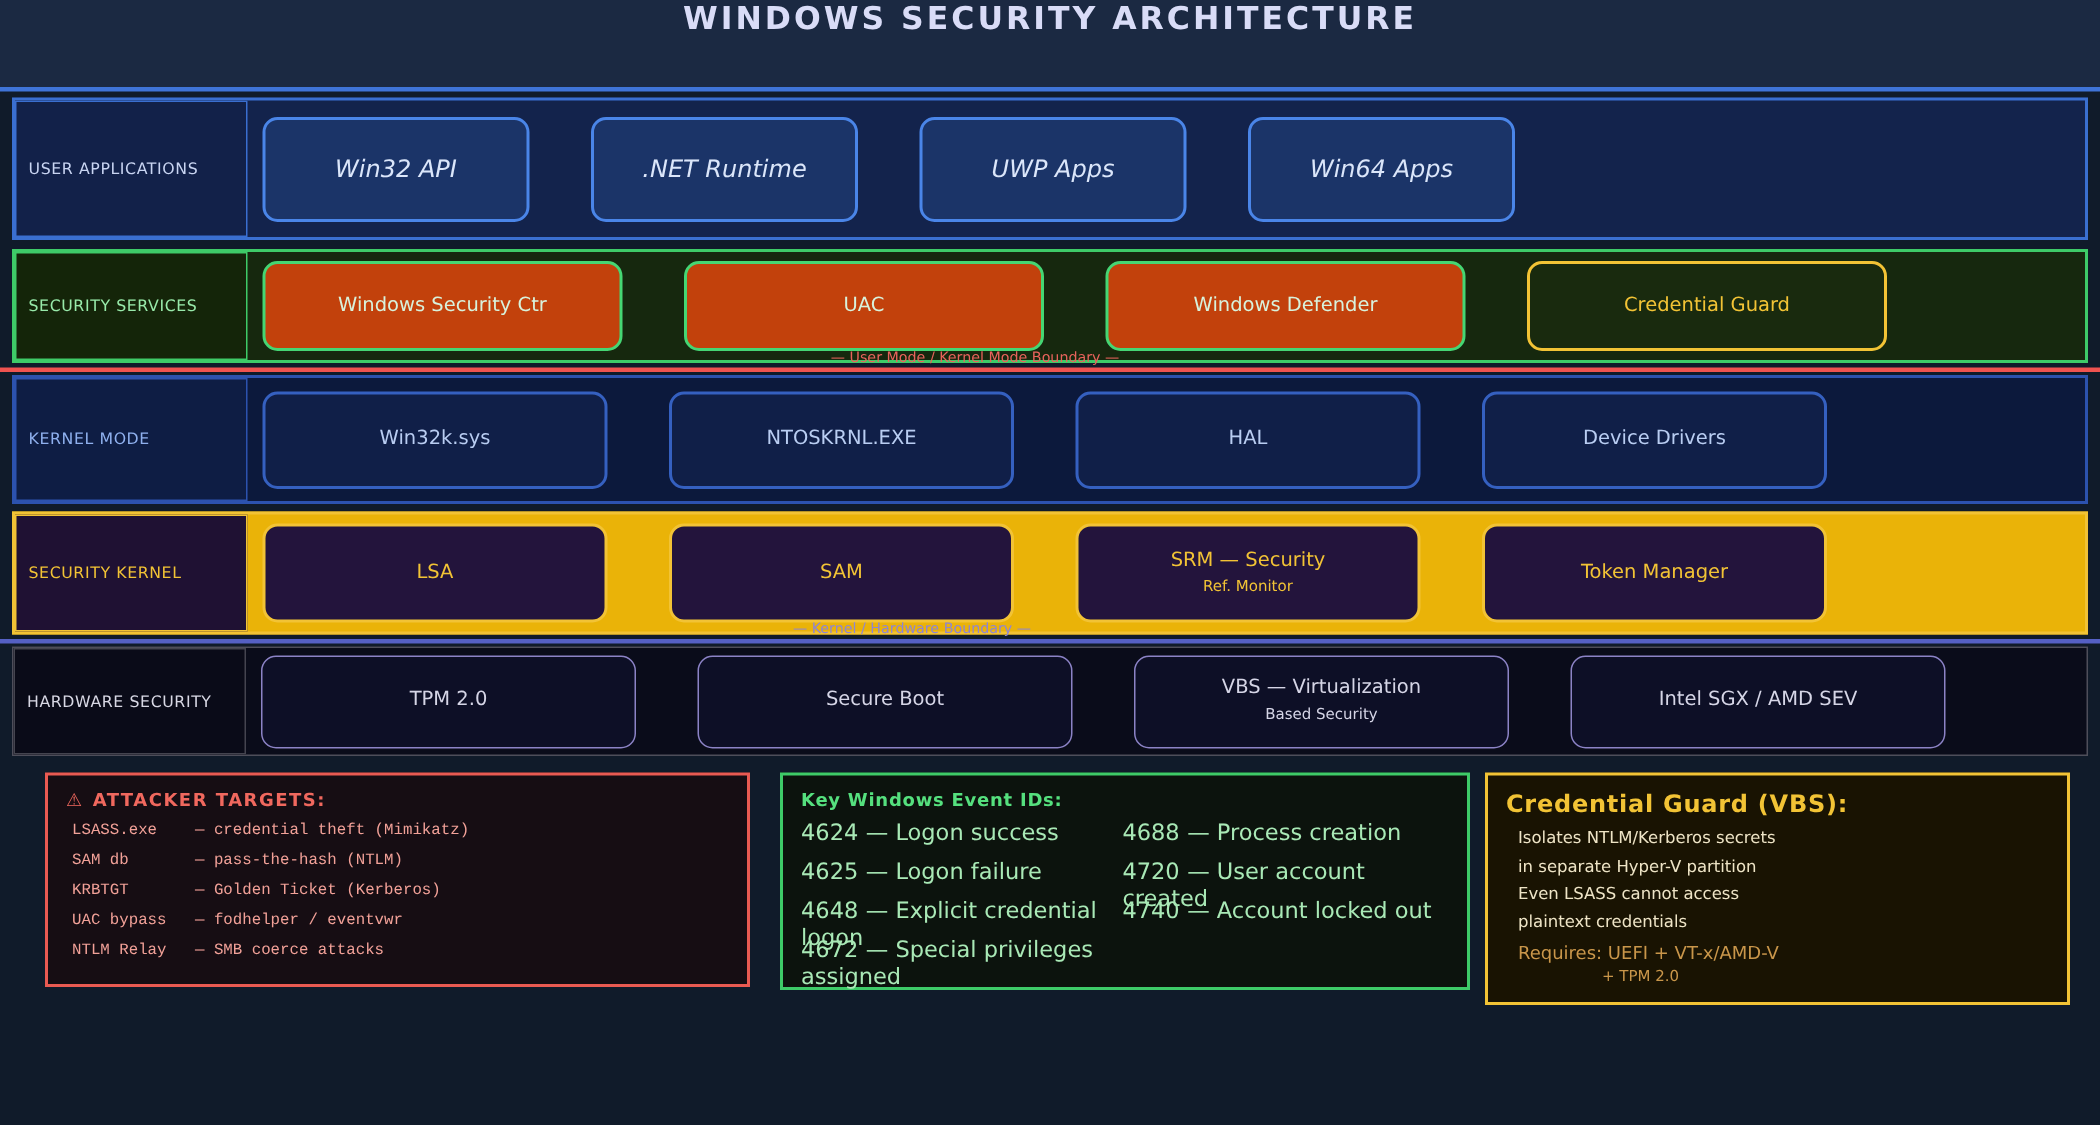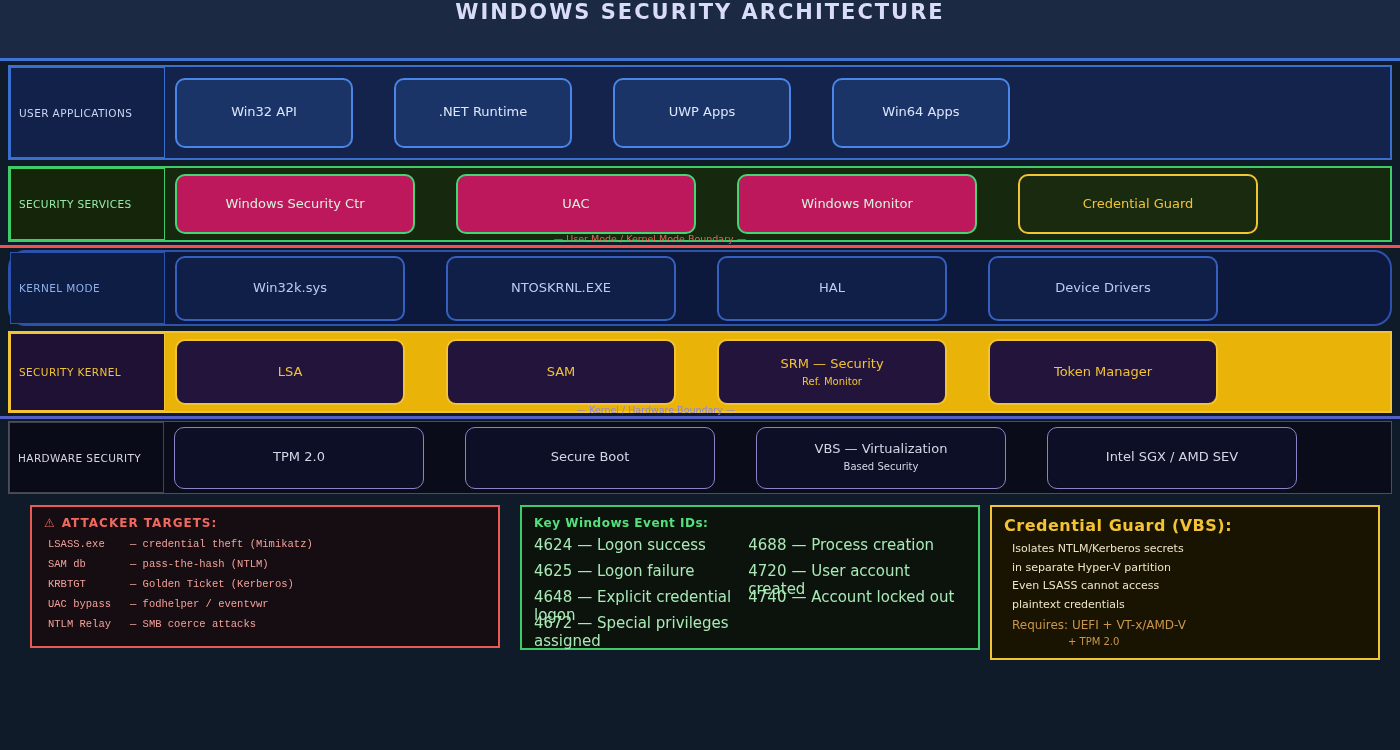--- a/index.html
+++ b/index.html
@@ -37,30 +37,30 @@
   .box {
     border-radius: 10px; border: 2px solid;
     display: flex; flex-direction: column; align-items: center; justify-content: center;
     text-align: center; line-height: 1.25;
   }
   .box .sub { font-size: 10px; margin-top: 4px; }
 
   
   .r-user { height: 95px; margin-top: 4px; border-color: #3a6fd0; background: #13234c; }
   .r-user .layer-label { border-color: #3a6fd0; background: #122149; color: #c9d5f2; }
-  .r-user .box { width: 178px; height: 70px; background: #1b3468; border-color: #4a85e8; color: #dbe6fa; font-size: 13px; }
+  .r-user .box { width: 178px; height: 70px; background: #1b3468; border-color: #4a85e8; color: #dbe6fa; font-size: 16px; font-style: italic; }
 
   
   .r-services { height: 76px; margin-top: 6px; border-color: #3ecb68; background: #16280e; }
   .r-services .layer-label { border-color: #3ecb68; background: #142509; color: #98eaaa; }
-  .r-services .box { width: 240px; height: 60px; background: #be185d; border-color: #45d673; color: #d8f2dc; font-size: 13px; }
+  .r-services .box { width: 240px; height: 60px; background: #c2410c; border-color: #45d673; color: #d8f2dc; font-size: 13px; }
   .r-services .box.gold { border-color: #f2c335; color: #f2c335; background: #192a0e; }
 
   
-  .r-kernel { height: 76px; border-color: #2c52ae; background: #0c193c; border-radius: 18px; }
+  .r-kernel { height: 86px; border-color: #2c52ae; background: #0c193c; }
   .r-kernel .layer-label { border-color: #2c52ae; background: #0e1d44; color: #8fb0ee; }
   .r-kernel .box { width: 230px; height: 65px; background: #101f48; border-color: #3560c0; color: #b9cdf2; font-size: 13px; }
 
   
   .r-seckernel { height: 82px; margin-top: 5px; border-color: #f2c335; background: #eab308; }
   .r-seckernel .layer-label { border-color: #f2c335; background: #1f1133; color: #f2c335; }
   .r-seckernel .box { width: 230px; height: 66px; background: #23143c; border-color: #f2c335; color: #f2c335; font-size: 13px; }
 
   
   .r-hardware { height: 73px; border-color: #4e4e5a; border-width: 1px; background: #0a0c1a; }
@@ -70,21 +70,21 @@
   
   .boundary { position: relative; height: 8px; z-index: 4; }
   .boundary .line { position: absolute; left: 0; right: 0; top: 3px; height: 3px; }
   .boundary.red .line { background: #ef5350; }
   .boundary.purple .line { background: #5560c4; }
   .boundary .blabel {
     position: absolute; top: -9px; transform: translateX(-50%);
     font-size: 9.5px; white-space: nowrap;
   }
   .boundary.red .blabel { left: 650px; color: #e8635c; }
-  .boundary.purple .blabel { left: 656px; color: #8d85d6; }
+  .boundary.purple .blabel { left: 608px; color: #8d85d6; }
 
   
   .panels { display: flex; align-items: flex-start; padding: 11px 20px 0 30px; }
   .panel { border: 2px solid; padding: 9px 12px 8px 12px; }
   .panel h2 { font-size: 12px; font-weight: bold; letter-spacing: .5px; }
 
   .p-attacker { width: 470px; min-height: 135px; border-color: #e95a52; background: #160d13; }
   .p-attacker h2 { color: #f0685e; letter-spacing: 1px; }
   .p-attacker ul { list-style: none; margin-top: 8px; font-family: Liberation Mono, monospace; }
   .p-attacker li { font-size: 10.5px; color: #f2a198; height: 20px; padding-left: 4px; }
@@ -135,21 +135,21 @@
 <div class="layer r-services">
   <div class="layer-label">SECURITY SERVICES</div>
   <div class="boxes">
     <div class="box">
         <span>Windows Security Ctr</span>
       </div>
     <div class="box">
         <span>UAC</span>
       </div>
     <div class="box">
-        <span>Windows Monitor</span>
+        <span>Windows Defender</span>
       </div>
     <div class="box gold">
         <span>Credential Guard</span>
       </div>
   </div>
 </div>
 
 <div class="boundary red">
   <span class="blabel">— User Mode / Kernel Mode Boundary —</span>
   <div class="line"></div>

